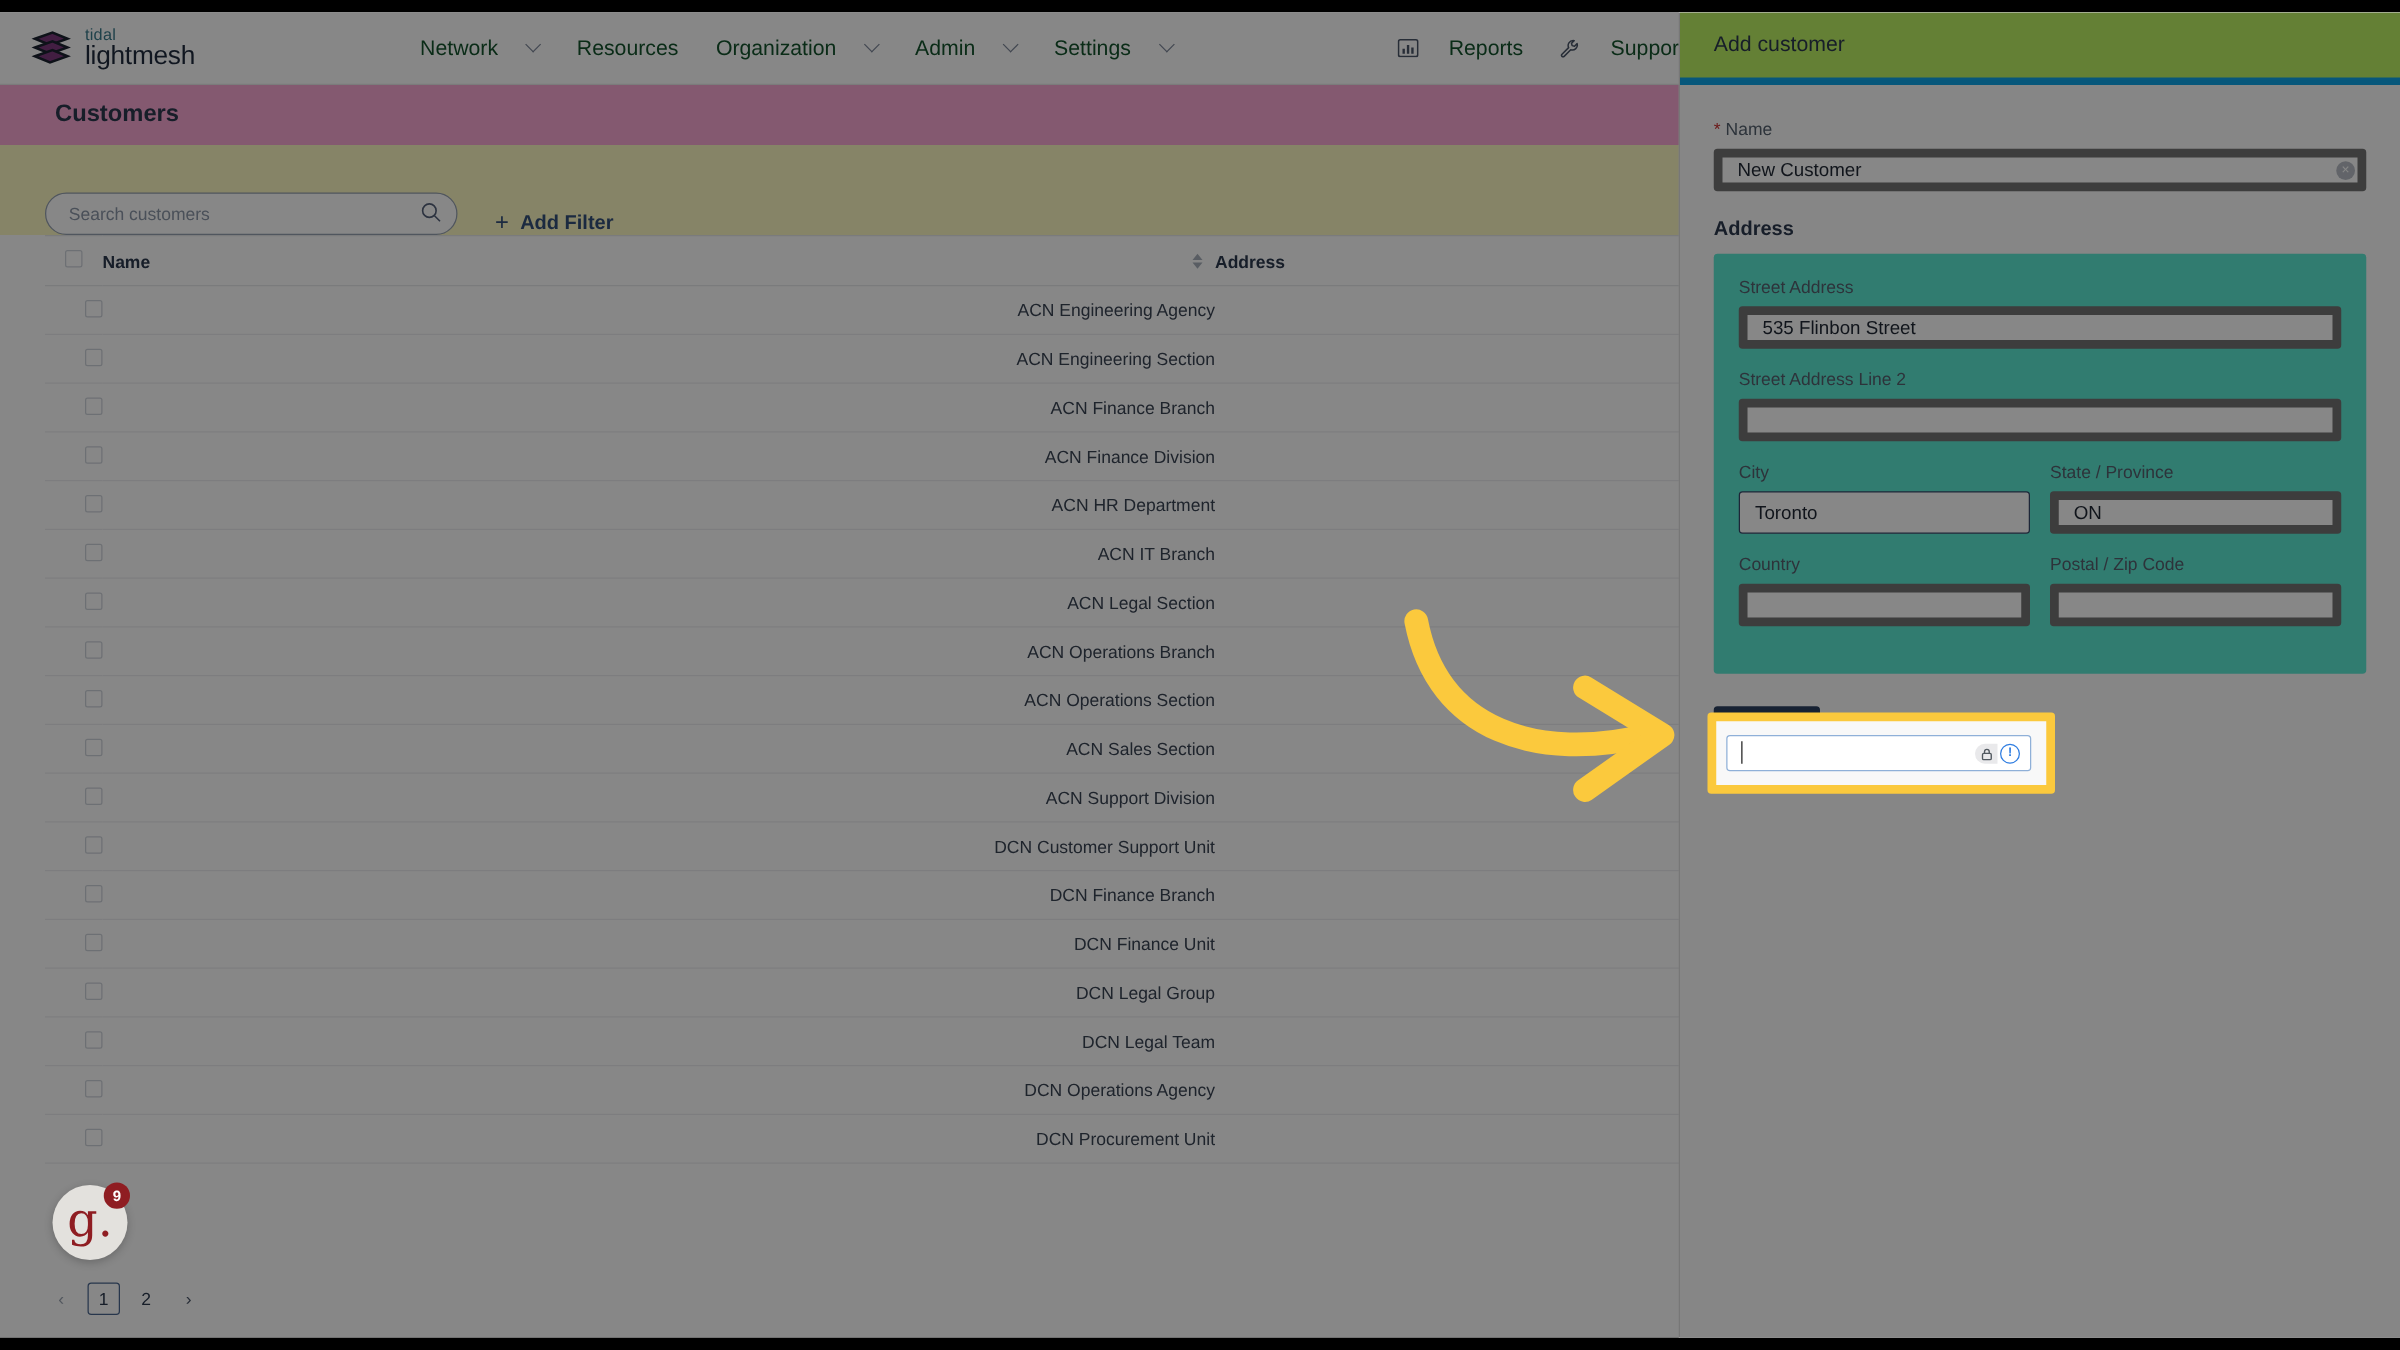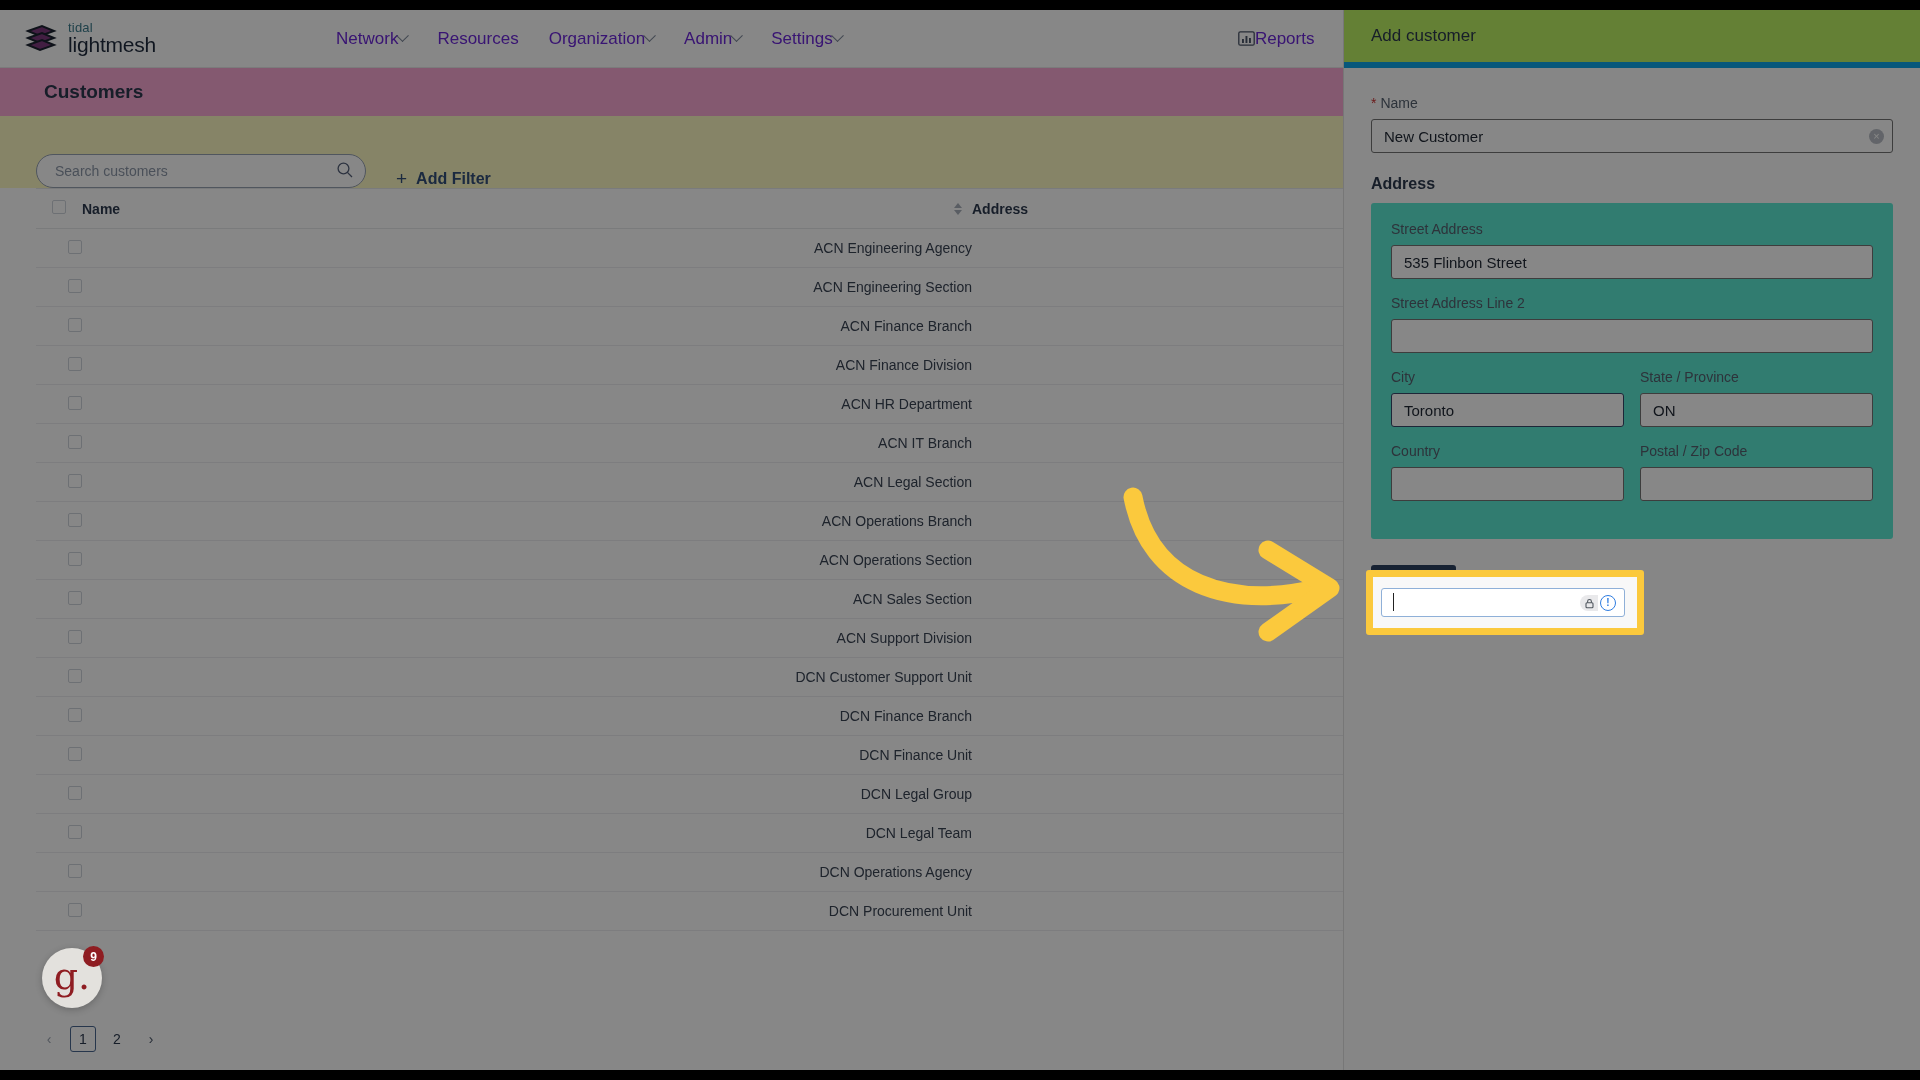--- a/index.html
+++ b/index.html
@@ -47,22 +47,22 @@
   .brand-top { font-size: 13px; color: #3b7b8c; letter-spacing: .2px; }
   .brand-bottom { font-size: 21px; color: #1f2b3d; letter-spacing: -.2px; }
 
   .nav-items {
     display: flex;
     align-items: center;
     margin-left: 180px;
     gap: 30px;
   }
   .nav-item {
-    display: flex; align-items: center; gap: 0;
-    font-size: 17px; color: #6d28d9;
+    display: flex; align-items: center; gap: 24px;
+    font-size: 17px; color: #14532d;
     cursor: pointer; white-space: nowrap;
   }
   .caret {
     display: inline-block;
     width: 9px; height: 9px;
     border-right: 1.6px solid #7d8799;
     border-bottom: 1.6px solid #7d8799;
     transform: rotate(45deg) translate(-2px,-2px);
   }
   .nav-right {
@@ -220,21 +220,21 @@
   .drawer-body { padding: 27px 27px 0 27px; }
 
   .field-label {
     font-size: 14px; color: #55616f;
     margin-bottom: 8px;
     display: flex; align-items: center; gap: 4px;
   }
   .req-star { color: #c33; font-size: 14px; line-height: 1; }
   .text-input {
     width: 100%; height: 34px;
-    border: 1px solid #737373;
+    border: 7px solid #737373;
     border-radius: 3px;
     padding: 0 30px 0 12px;
     font-size: 15px; color: #1f2733;
     background: #fff;
     outline: none;
     font-family: "Liberation Sans", sans-serif;
   }
   .input-wrap { position: relative; }
   .clear-btn {
     position: absolute; right: 9px; top: 10px;

